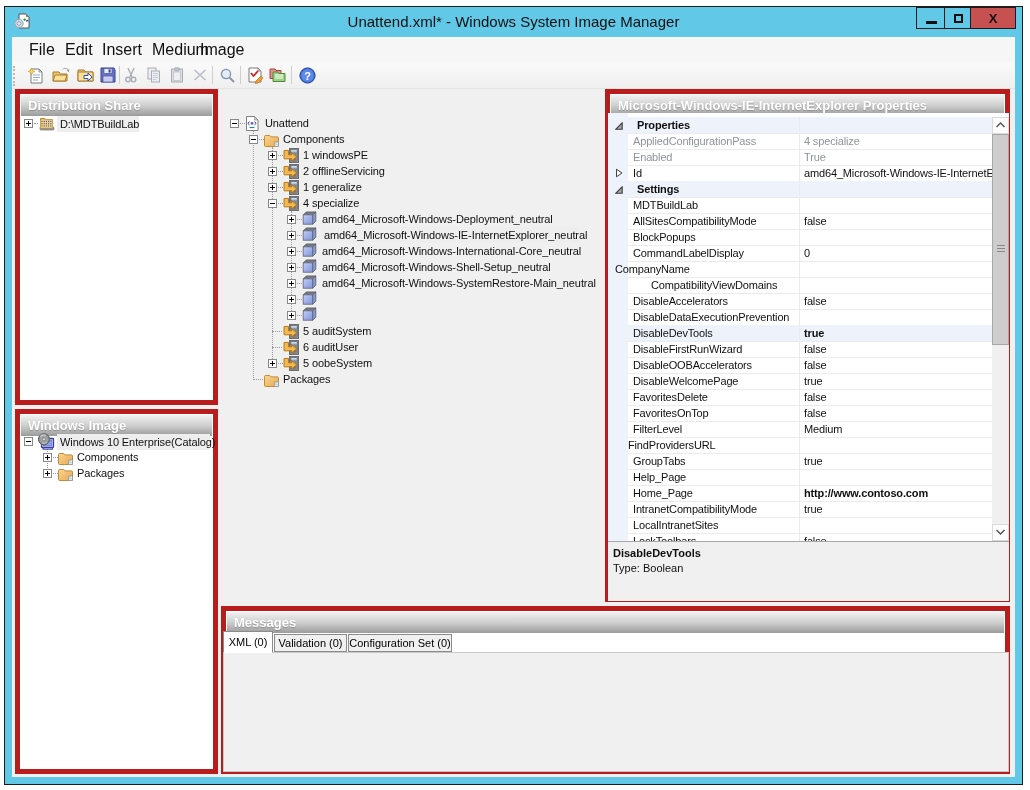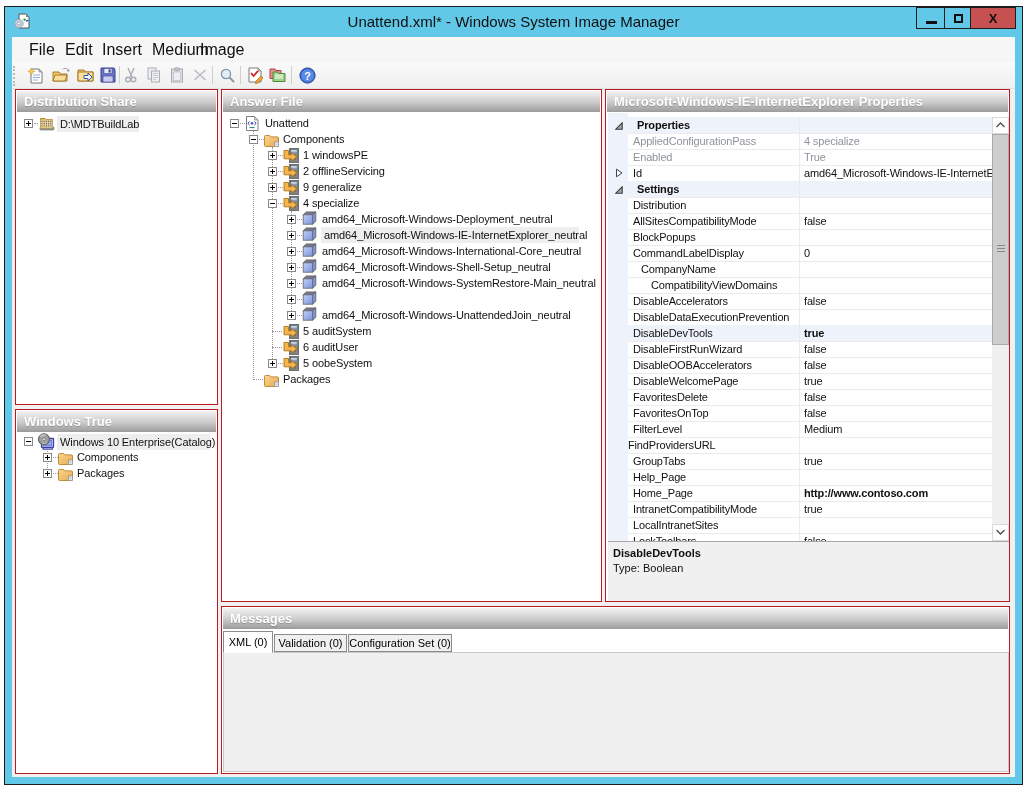--- a/index.html
+++ b/index.html
@@ -10,21 +10,21 @@
  background:#62c8e7;border:1px solid #1c1c1c}
 #client{position:absolute;left:12px;top:37px;width:1003px;height:740px;background:#f0f0f0}
 #title{position:absolute;left:5px;top:7px;width:1017px;height:30px;color:#101010;
  font-size:15px;text-align:center;line-height:30px}
 .wbtn{position:absolute;top:7px;height:22px;border:1px solid #1c1c1c;text-align:center}
 #menubar{position:absolute;left:12px;top:37px;width:1003px;height:25px;background:#f6f6f6}
 .mi{position:absolute;top:37px;height:25px;line-height:26px;font-size:16px;color:#101010}
 #toolbar{position:absolute;left:12px;top:62px;width:1003px;height:27px;
  background:linear-gradient(#fafafa,#efefef);border-bottom:1px solid #e3e3e3}
 .tsep{position:absolute;top:66px;width:1px;height:18px;background:#cfcfcf}
-.panel{position:absolute;border:1px solid #b91c1c;background:#fff;padding:1px}
+.panel{position:absolute;border:5px solid #b91c1c;background:#fff;padding:1px}
 .phead{height:21px;background:linear-gradient(#f2f2f2,#cdcdcd 52%,#9b9b9b);
  color:#fff;font-weight:bold;font-size:13px;line-height:21px;padding-left:7px;
  text-shadow:0 1px 1px rgba(90,90,90,.45)}
 .pm{position:absolute;width:9px;height:9px;border:1px solid #888;background:#fff;z-index:3}
 .pm .h{position:absolute;left:1px;top:3px;width:5px;height:1px;background:#000;display:block}
 .pm .v{position:absolute;left:3px;top:1px;width:1px;height:5px;background:#000;display:block}
 .dot{position:absolute;z-index:1}
 .dot.v{border-left:1px dotted #9a9a9a;width:0}
 .dot.h{border-top:1px dotted #9a9a9a;height:0}
 .ico{position:absolute;z-index:2}
@@ -125,24 +125,21 @@
         <text x="8.5" y="12.6" font-family="Liberation Sans" font-size="11" font-weight="bold" fill="#fff" text-anchor="middle">?</text>
       </svg></div>
 <div class="tsep" style="left:119px"></div>
 <div class="tsep" style="left:212px"></div>
 <div class="tsep" style="left:240px"></div>
 <div class="tsep" style="left:291px"></div>
 <div class="panel" style="left:15px;top:89px;width:203px;height:316px">
       <div class="phead">Distribution Share</div>
     </div>
 <div class="panel" style="left:15px;top:409px;width:203px;height:365px">
-      <div class="phead">Windows True</div>
-    </div>
-<div class="panel" style="left:221px;top:89px;width:381px;height:513px">
-      <div class="phead">Answer File</div>
+      <div class="phead">Windows Image</div>
     </div>
 <div class="panel" style="left:605px;top:89px;width:405px;height:513px">
       <div class="phead">Microsoft-Windows-IE-InternetExplorer Properties</div>
     </div>
 <div class="panel" style="left:221px;top:606px;width:789px;height:168px">
       <div class="phead">Messages</div>
     </div>
 <div class="pm" style="left:24px;top:119px">
       <i class="h"></i>
       <i class="v"></i>
@@ -300,21 +297,21 @@
         <defs>
           <linearGradient id="pb" x1="0" y1="0" x2="0" y2="1">
             <stop offset="0" stop-color="#e8f2fd"></stop>
             <stop offset="1" stop-color="#5d9de0"></stop>
           </linearGradient>
         </defs>
         <rect x="8.2" y="2.2" width="5.6" height="2.6" fill="url(#pb)"></rect>
         <rect x="8.2" y="6" width="5.6" height="7" fill="#777" stroke="#999" stroke-width=".5"></rect>
         <path d="M1 2.5h4.5v4.3h3.2V4.6l5 4.2-5 4.2v-2.2H1z" fill="#f5b54f" stroke="#b07410" stroke-width=".9"></path>
       </svg></div>
-<div class="t" style="left:303px;top:179px">9 generalize</div>
+<div class="t" style="left:303px;top:179px">1 generalize</div>
 <div class="pm" style="left:268px;top:199px">
       <i class="h"></i>
     </div>
 <div class="dot h" style="left:278px;top:203px;width:5px"></div>
 <div class="ico" style="left:283px;top:196px"><svg width="16" height="15" viewBox="0 0 16 15" style="">
         <rect x="6.5" y=".5" width="9" height="14" fill="#b8b8b8" stroke="#6e6e6e"></rect>
         <rect x="7.5" y="1.5" width="7" height="12" fill="#888" stroke="#555" stroke-width=".5"></rect>
         <defs>
           <linearGradient id="pb" x1="0" y1="0" x2="0" y2="1">
             <stop offset="0" stop-color="#e8f2fd"></stop>
@@ -443,21 +440,20 @@
           <linearGradient id="cf" x1="0" y1="0" x2="1" y2="1">
             <stop offset="0" stop-color="#c2cff5"></stop>
             <stop offset="1" stop-color="#8093dd"></stop>
           </linearGradient>
         </defs>
         <path d="M4.2.7h9.6v9.6l-2.6 3H1.5V3.5z" fill="none"></path>
         <path d="M1.2 3.8L4.4.9h9.4l-3.2 2.9z" fill="#767a82" stroke="#595d64" stroke-width=".8"></path>
         <path d="M10.6 3.8L13.8.9v9.4l-3.2 2.9z" fill="#8396da" stroke="#595d64" stroke-width=".8"></path>
         <rect x="1.2" y="3.8" width="9.4" height="9.4" fill="url(#cf)" stroke="#686c74" stroke-width=".9"></rect>
       </svg></div>
-<div class="t" style="left:322px;top:307px">amd64_Microsoft-Windows-UnattendedJoin_neutral</div>
 <div class="dot h" style="left:272px;top:331px;width:10px"></div>
 <div class="ico" style="left:283px;top:324px"><svg width="16" height="15" viewBox="0 0 16 15" style="">
         <rect x="6.5" y=".5" width="9" height="14" fill="#b8b8b8" stroke="#6e6e6e"></rect>
         <rect x="7.5" y="1.5" width="7" height="12" fill="#888" stroke="#555" stroke-width=".5"></rect>
         <defs>
           <linearGradient id="pb" x1="0" y1="0" x2="0" y2="1">
             <stop offset="0" stop-color="#e8f2fd"></stop>
             <stop offset="1" stop-color="#5d9de0"></stop>
           </linearGradient>
         </defs>
@@ -536,37 +532,37 @@
 <div class="row" style="left:25px;top:52px;width:169px;color:#101010">Id</div>
 <div class="row" style="left:196px;top:52px;width:188px;color:#101010">amd64_Microsoft-Windows-IE-InternetExplorer_neutral</div>
 <div class="gridline" style="left:20px;top:68px;width:364px;height:1px"></div>
 <div class="row cat" style="left:0;top:68px;width:384px;"></div>
 <svg class="abs" style="left:7px;top:73px" width="8" height="8">
         <path d="M.8 7.2h6.4V.8z" fill="#a8a8a8" stroke="#3c3c3c" stroke-width="1.1"></path>
       </svg>
 <div class="row b" style="left:29px;top:68px;color:#101010">Settings</div>
 <div class="gridline" style="left:20px;top:84px;width:364px;height:1px"></div>
 <div class="row" style="left:0;top:84px;width:384px;"></div>
-<div class="row" style="left:25px;top:84px;width:169px;color:#101010">Distribution</div>
+<div class="row" style="left:25px;top:84px;width:169px;color:#101010">MDTBuildLab</div>
 <div class="row" style="left:196px;top:84px;width:188px;color:#101010"></div>
 <div class="gridline" style="left:20px;top:100px;width:364px;height:1px"></div>
 <div class="row" style="left:0;top:100px;width:384px;"></div>
 <div class="row" style="left:25px;top:100px;width:169px;color:#101010">AllSitesCompatibilityMode</div>
 <div class="row" style="left:196px;top:100px;width:188px;color:#101010">false</div>
 <div class="gridline" style="left:20px;top:116px;width:364px;height:1px"></div>
 <div class="row" style="left:0;top:116px;width:384px;"></div>
 <div class="row" style="left:25px;top:116px;width:169px;color:#101010">BlockPopups</div>
 <div class="row" style="left:196px;top:116px;width:188px;color:#101010"></div>
 <div class="gridline" style="left:20px;top:132px;width:364px;height:1px"></div>
 <div class="row" style="left:0;top:132px;width:384px;"></div>
 <div class="row" style="left:25px;top:132px;width:169px;color:#101010">CommandLabelDisplay</div>
 <div class="row" style="left:196px;top:132px;width:188px;color:#101010">0</div>
 <div class="gridline" style="left:20px;top:148px;width:364px;height:1px"></div>
 <div class="row" style="left:0;top:148px;width:384px;"></div>
-<div class="row" style="left:33px;top:148px;width:169px;color:#101010">CompanyName</div>
+<div class="row" style="left:7px;top:148px;width:169px;color:#101010">CompanyName</div>
 <div class="row" style="left:196px;top:148px;width:188px;color:#101010"></div>
 <div class="gridline" style="left:20px;top:164px;width:364px;height:1px"></div>
 <div class="row" style="left:0;top:164px;width:384px;"></div>
 <div class="row" style="left:43px;top:164px;width:169px;color:#101010">CompatibilityViewDomains</div>
 <div class="row" style="left:196px;top:164px;width:188px;color:#101010"></div>
 <div class="gridline" style="left:20px;top:180px;width:364px;height:1px"></div>
 <div class="row" style="left:0;top:180px;width:384px;"></div>
 <div class="row" style="left:25px;top:180px;width:169px;color:#101010">DisableAccelerators</div>
 <div class="row" style="left:196px;top:180px;width:188px;color:#101010">false</div>
 <div class="gridline" style="left:20px;top:196px;width:364px;height:1px"></div>

